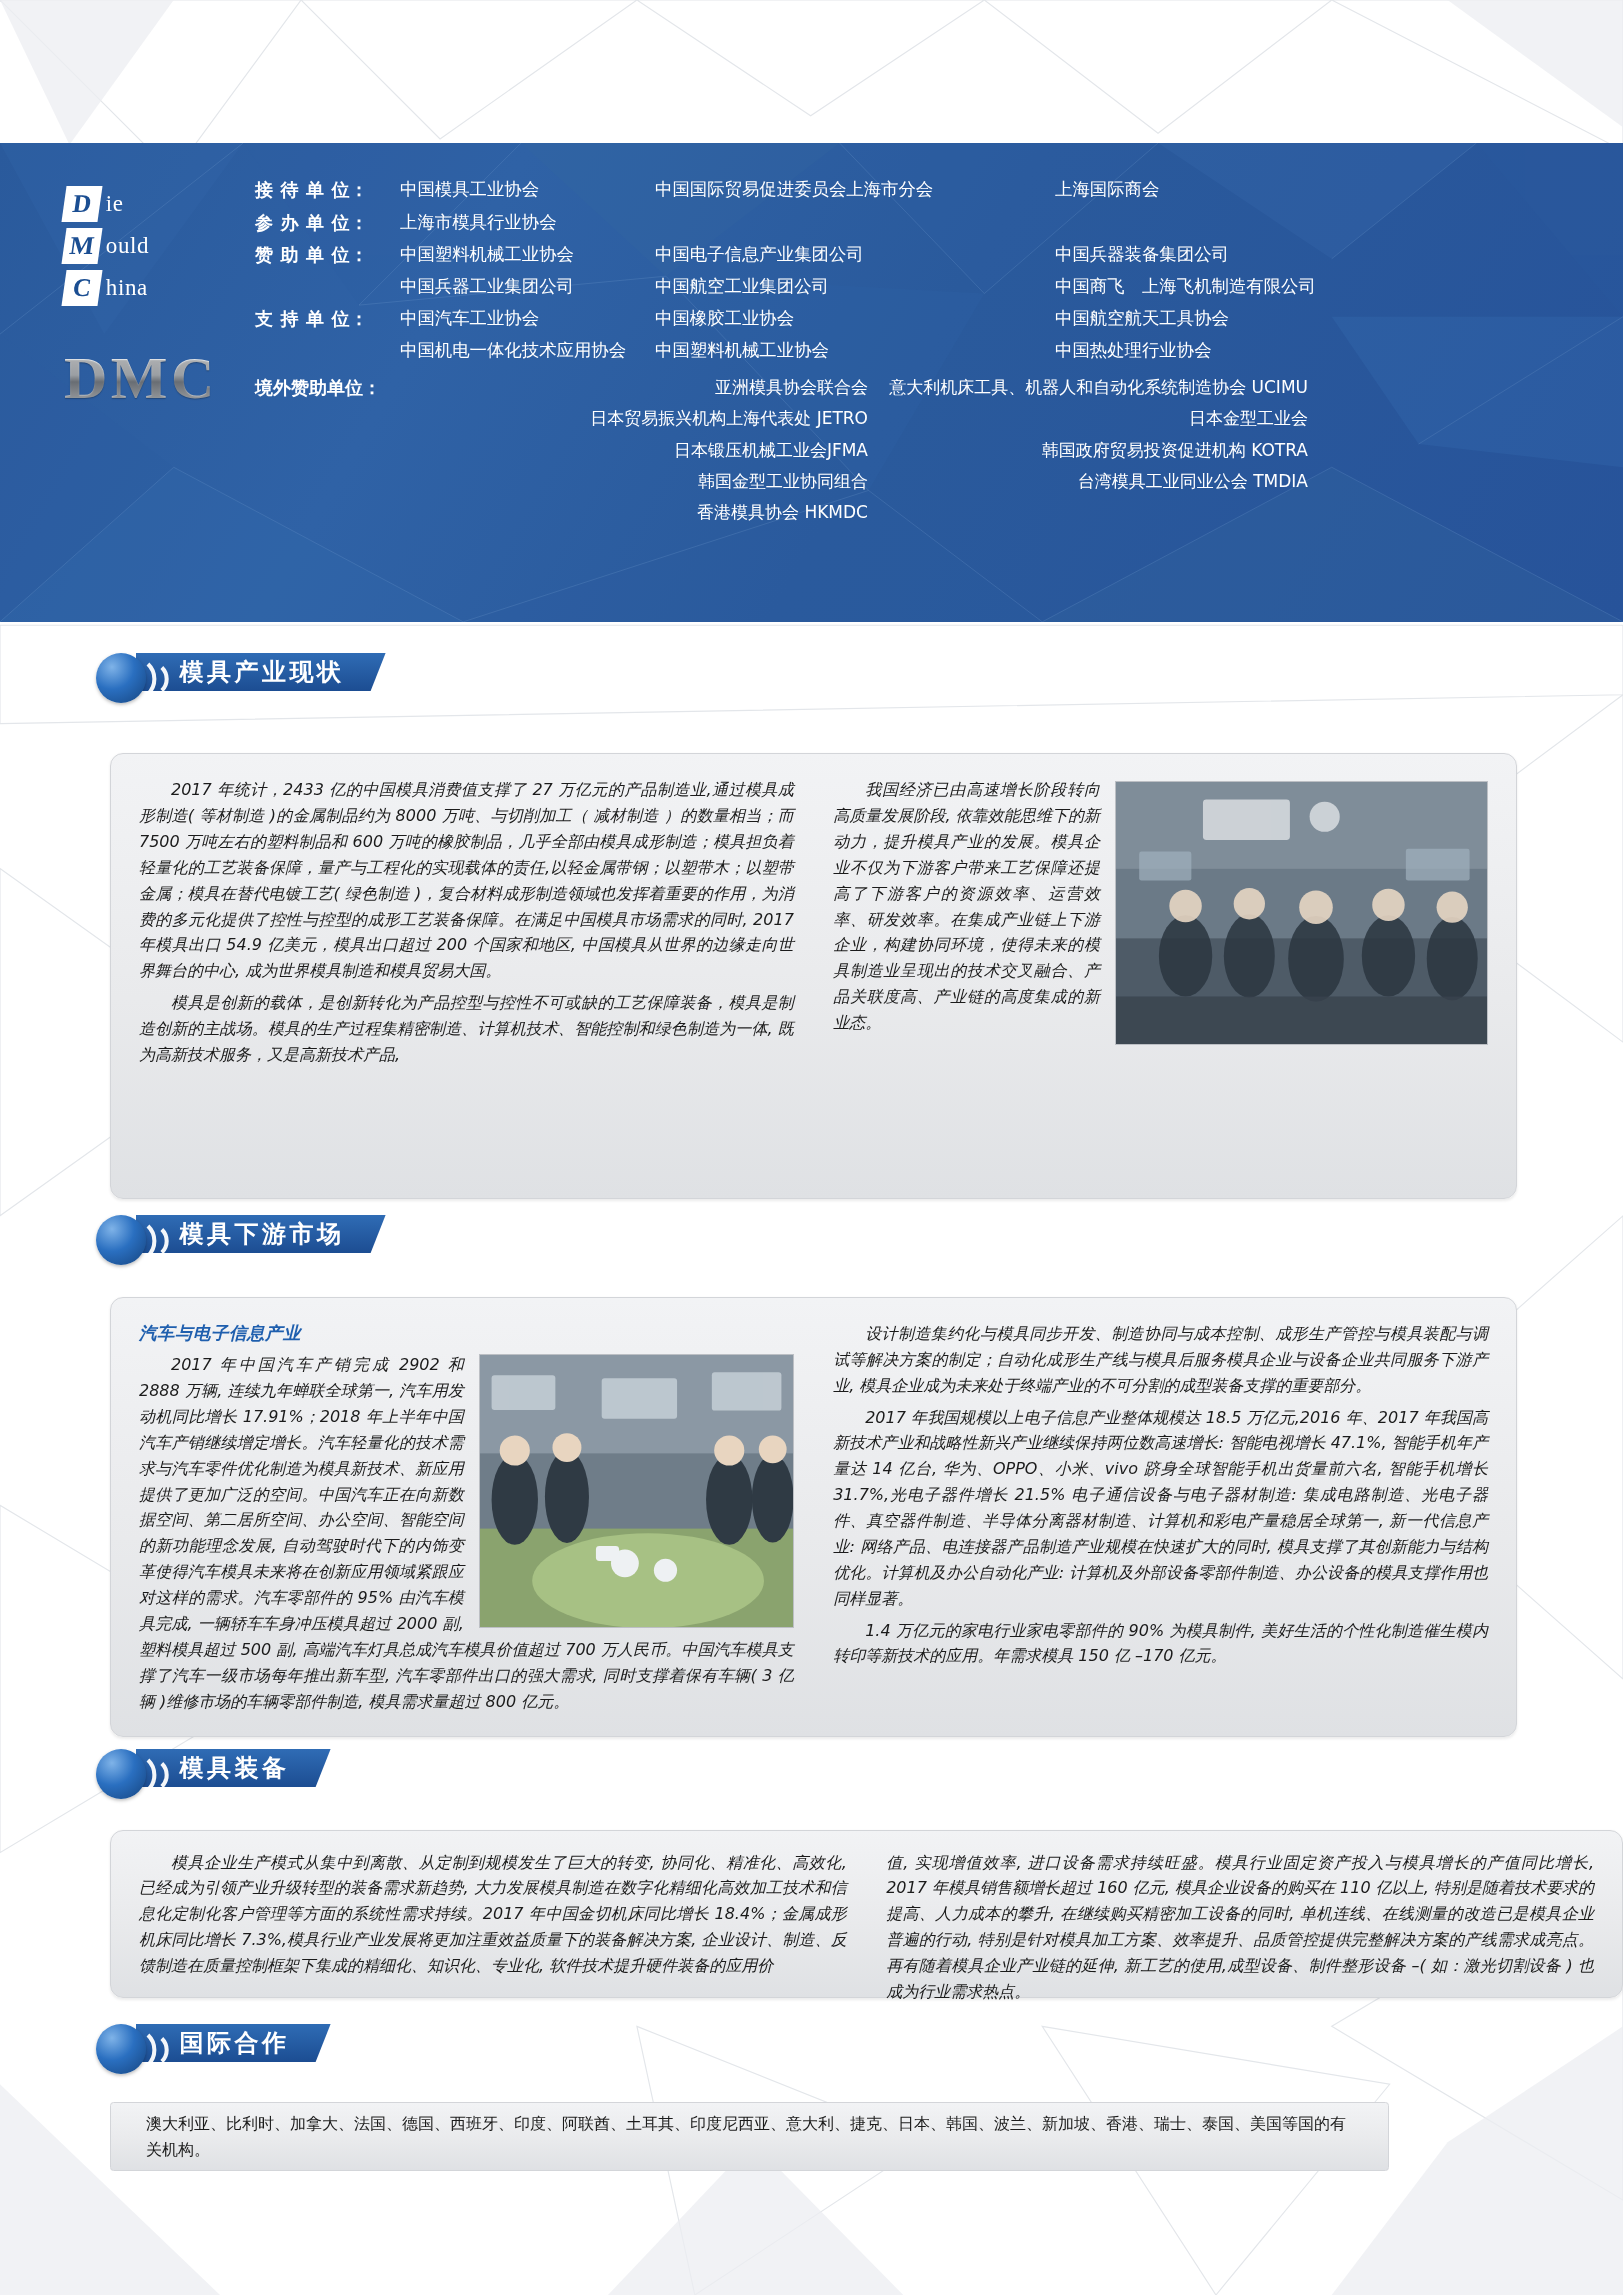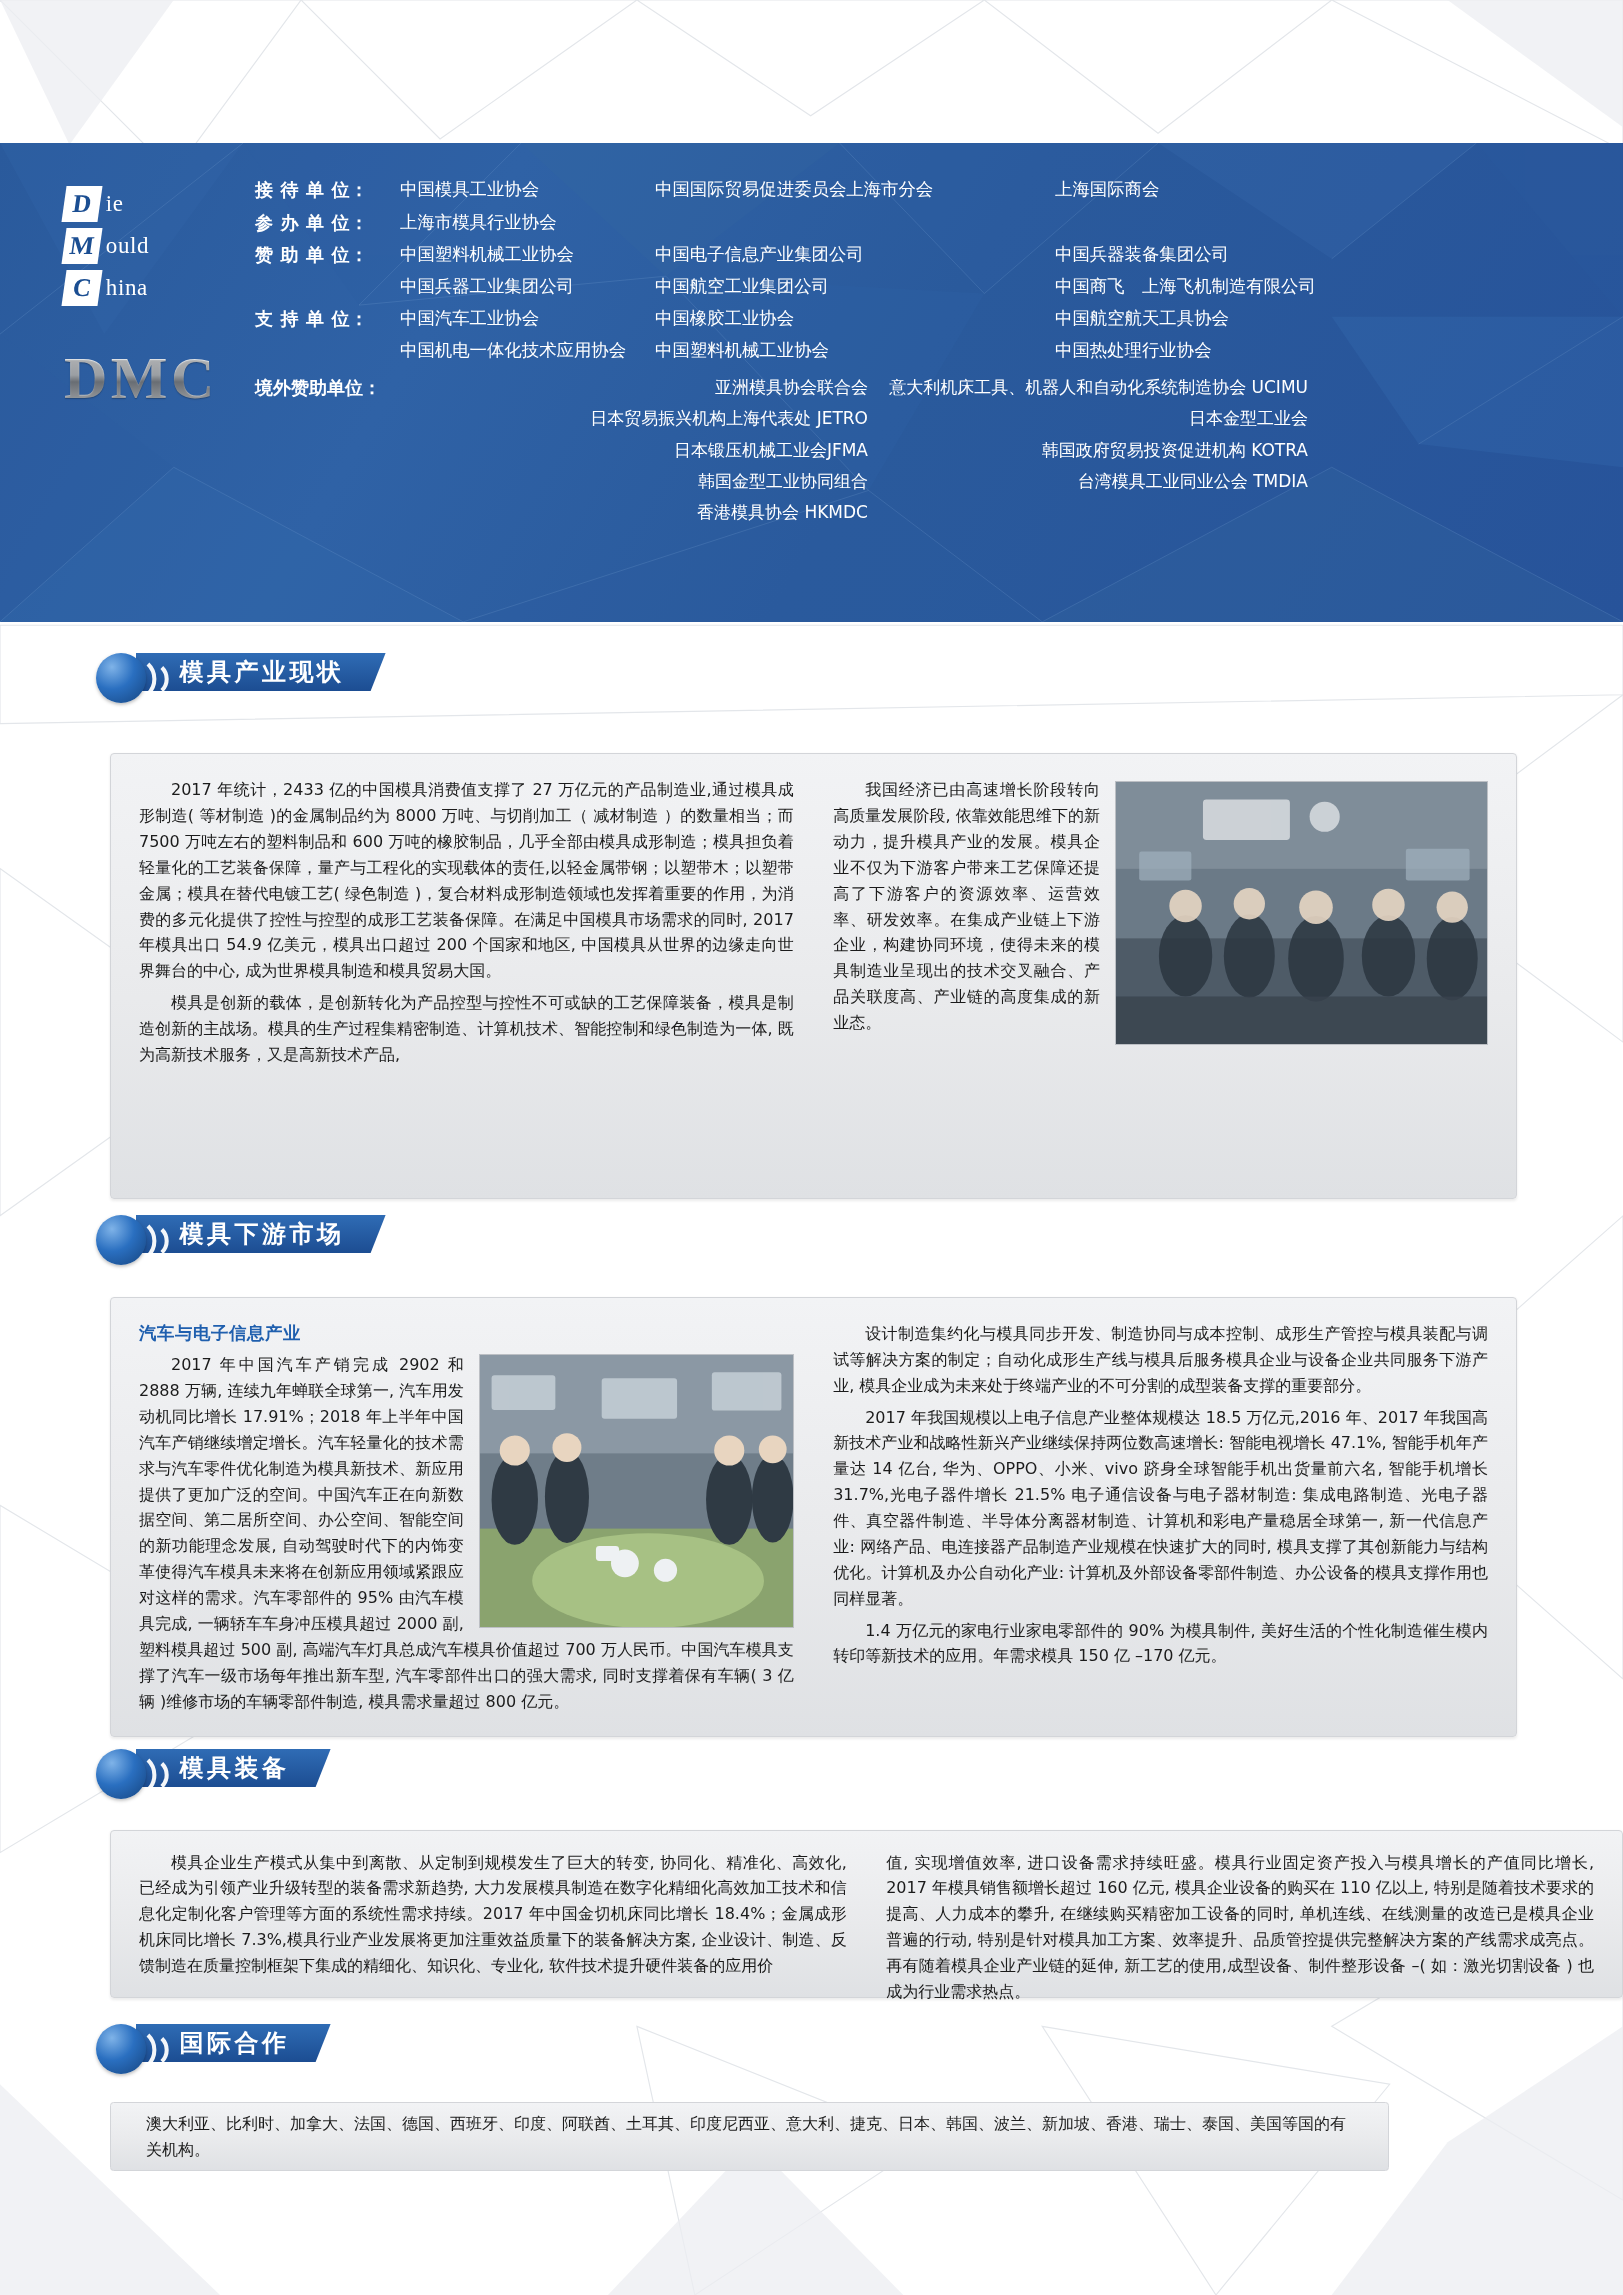--- a/index.html
+++ b/index.html
@@ -89,23 +89,24 @@
     clip-path:polygon(0 0,100% 0,calc(100% - 15px) 100%,0 100%);
     position:relative;z-index:1;
     font-family:"Liberation Serif",serif;
   }
 
   
   .panel{
     position:absolute;
     background:linear-gradient(180deg,#f2f3f5 0%,#e9eaec 55%,#dfe1e4 100%);
     border:0.6px solid #d3d5d9;
-    border-radius:4px;
+    border-radius:13px;
     box-shadow:0 1.2px 2.9px rgba(0,0,0,.08);
     box-sizing:border-box;
+    font-style:italic;
   }
   .cols{display:flex;padding:23px 28px;box-sizing:border-box;height:100%;}
   .col{flex:1;}
   .col.left{padding-right:19.7px;}
   .col.right{padding-left:19.7px;}
   p.body{
     margin:0 0 5.8px 0;
     font-size:16px;
     line-height:1.62;
     text-align:justify;

